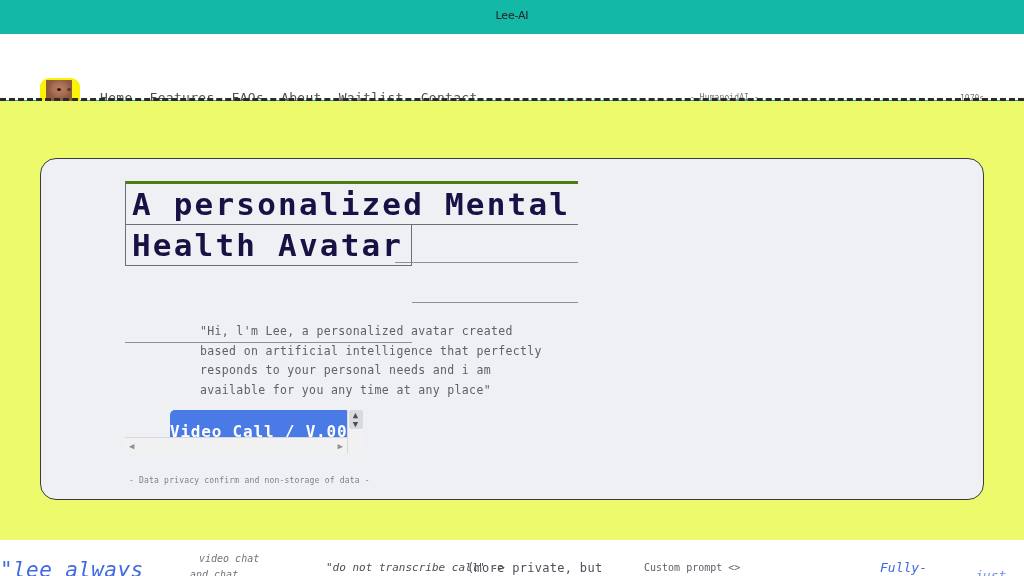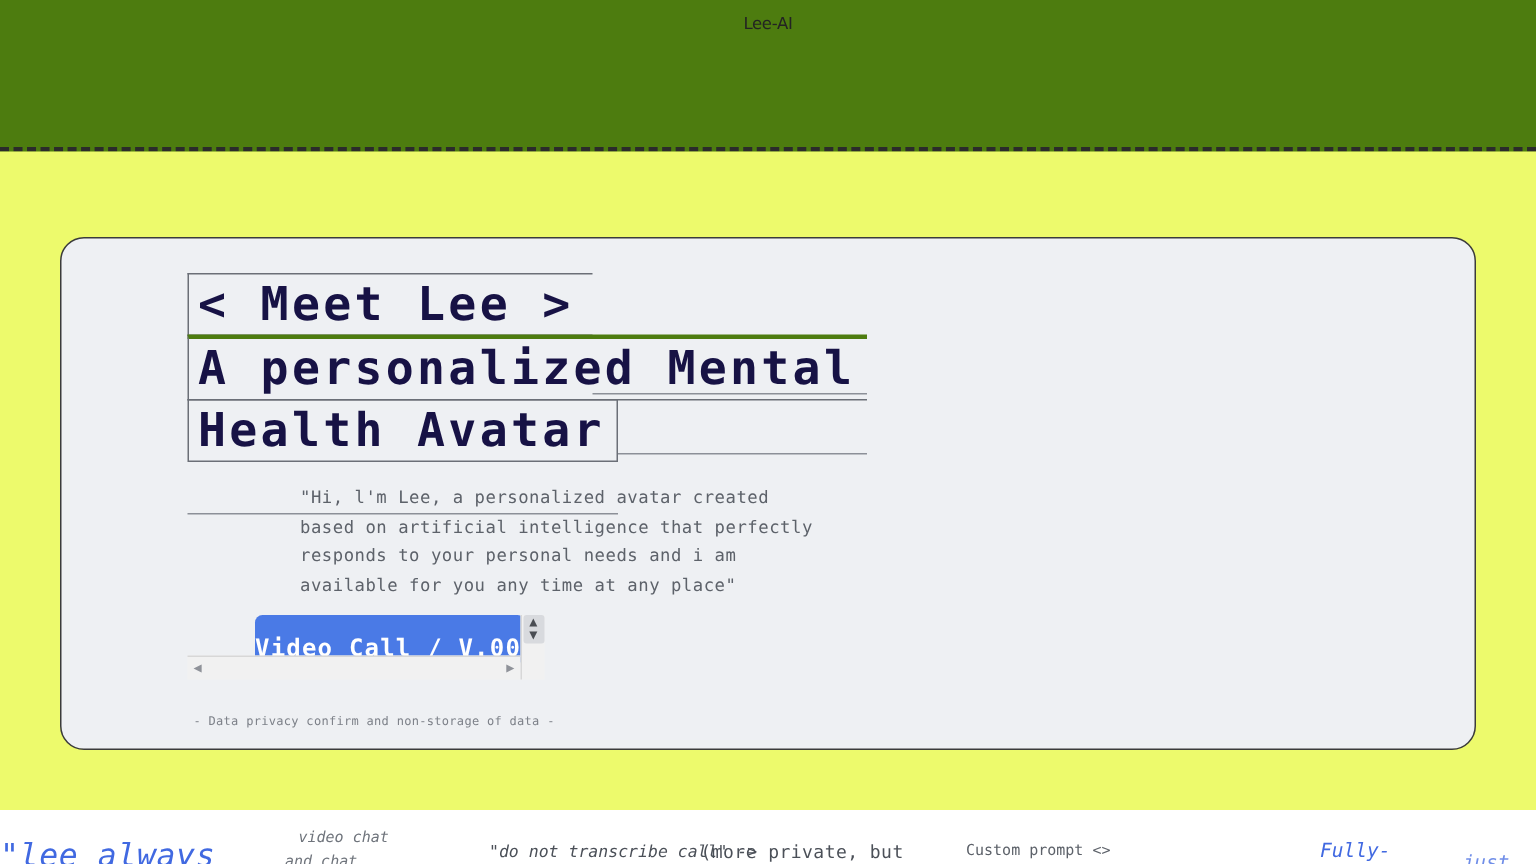--- a/index.html
+++ b/index.html
@@ -9,21 +9,21 @@
     height: 576px;
     overflow: hidden;
     background: #ffffff;
     font-family: "DejaVu Sans Mono", "Liberation Mono", monospace;
   }
 
   .page {
     position: relative;
     width: 1024px;
     height: 576px;
-    background: #4d7c0f;
+    background: #14b8a6;
   }
 
   
   .page-title {
     position: absolute;
     top: 9px;
     left: 0;
     width: 1024px;
     text-align: center;
     font-size: 11px;
@@ -391,29 +391,52 @@
     opacity: .75;
   }
 </style>
 </head>
 <body>
 
 <div class="page">
 
   <div class="page-title">Lee-AI</div>
 
+  <div class="header">
+
+    <div class="logo">
+      <div class="logo-face">
+        <div class="logo-eye l"></div>
+        <div class="logo-eye r"></div>
+      </div>
+      <div class="logo-band"></div>
+    </div>
+
+    <nav class="nav">
+      <a href="#">Home</a>
+      <a href="#">Features</a>
+      <a href="#">FAQs</a>
+      <a href="#">About</a>
+      <a href="#">Waitlist</a>
+      <a href="#">Contact</a>
+    </nav>
+
+    <div class="tag-humanoid">- HumanoidAI -</div>
+    <div class="tag-era">1970s</div>
+
+    <a class="discord" href="#">Join our Discord!</a>
+  </div>
 
   <div class="dashed-rule"></div>
 
   <div class="hero">
 
     <div class="card">
 
       <div class="headings">
-        <span class="hline hline-1">&lt; Meet Lee &gt;</span>
         <span class="hline hline-2">A personalized Mental</span>
         <span class="hline hline-3">Health Avatar</span>
         <div class="hline-rule-1"></div>
         <div class="hline-rule-2"></div>
         <div class="hline-rule-3"></div>
       </div>
 
       <div class="quote">"Hi, l'm Lee, a personalized avatar created
 based on artificial intelligence that perfectly
 responds to your personal needs and i am

